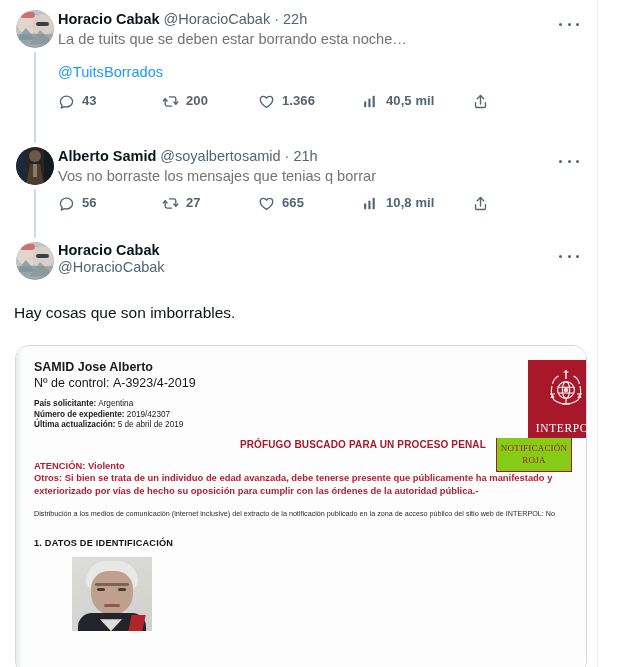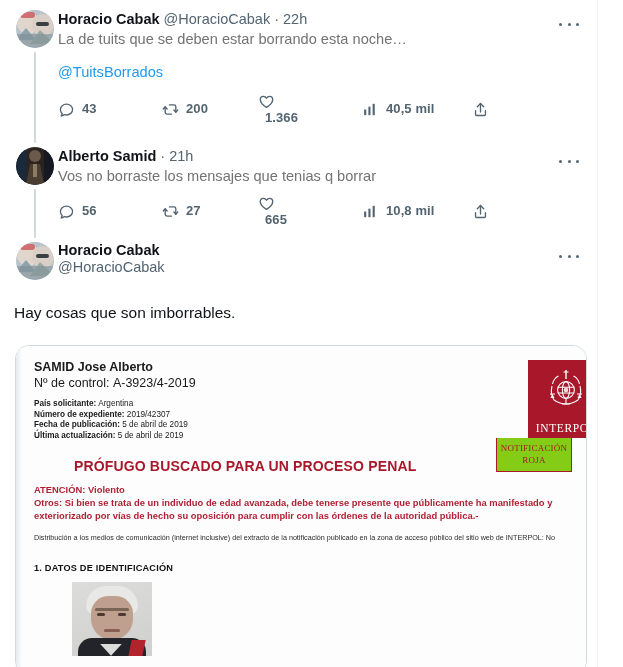--- a/index.html
+++ b/index.html
@@ -58,21 +58,21 @@
   
   .actions{
     display:flex;align-items:center;
     margin-top:11px;padding-bottom:10px;
     max-width:470px;
   }
   .act{display:flex;align-items:flex-start;color:#536471;font-size:13px;font-weight:bold;}
   .act .lbl{margin-left:7px;font-size:13px;color:#536471;letter-spacing:0.1px;}
   .a-reply{width:104px;}
   .a-rt{width:96px;}
-  .a-like{width:104px;flex-direction:column;}
+  .a-like{width:104px;}
   .a-views{width:110px;}
   .a-share{width:30px;}
   .ico{width:17px;height:17px;display:block;flex:0 0 17px;}
   .ico svg{display:block;width:17px;height:17px;}
 
   .more{
     position:absolute;right:18px;top:16px;
     width:20px;height:16px;
     display:flex;align-items:center;justify-content:space-between;
   }
@@ -136,22 +136,22 @@
     width:76px;box-sizing:border-box;
     padding:4px 0 5px 0;
     background:#84cc16;
   }
   .badge-white div{
     color:#a8182a;font-size:9px;line-height:12px;letter-spacing:0.2px;
     font-family:"Liberation Serif","DejaVu Serif",serif;
   }
 
   .doc-title{
-    text-align:left;font-size:14px;font-weight:bold;color:#a8182a;
-    letter-spacing:0.15px;margin:17px 90px 0 40px;
+    text-align:right;font-size:10px;font-weight:bold;color:#a8182a;
+    letter-spacing:0.15px;margin:8px 90px 0 40px;
   }
   .warn{
     margin-top:10px;padding-right:6px;
     font-size:9.4px;line-height:12.6px;color:#b11f33;font-weight:bold;
   }
   .warn .l2{margin-top:0;}
   .distrib{
     margin-top:11px;padding-right:16px;
     font-size:7.2px;line-height:9.6px;color:#2b2b2b;
   }
@@ -291,20 +291,21 @@
             <rect x="17" y="17" width="4" height="13" fill="#8d7b62"></rect>
           </g>
         </svg>
       </div>
       <div class="thread-line"></div>
     </div>
 
     <div class="body">
       <div class="namerow">
         <span class="dispname">Alberto Samid</span>
+        <span class="handle">@soyalbertosamid</span>
         <span class="dot">·</span>
         <span class="time">21h</span>
       </div>
       <div class="text">Vos no borraste los mensajes que tenias q borrar</div>
 
       <div class="actions" style="margin-top:9px;">
         <div class="act a-reply">
           <span class="ico">
             <svg viewBox="0 0 24 24" fill="none" stroke="#536471" stroke-width="1.9">
                 <path d="M20.6 12.1c0 4.2-3.9 7.6-8.6 7.6-1 0-1.9-.1-2.8-.4l-4.6 2 1.3-3.6c-1.5-1.4-2.5-3.3-2.5-5.6 0-4.2 3.9-7.6 8.6-7.6s8.6 3.4 8.6 7.6z" stroke-linejoin="round"></path>
@@ -411,24 +412,20 @@
       <div class="meta-wrap">
         <div class="metarow">
           <b>País solicitante:</b>
           <span>Argentina</span>
         </div>
         <div class="metarow">
           <b>Número de expediente:</b>
           <span>2019/42307</span>
         </div>
         <div class="metarow">
-          <b>Fecha de publicación:</b>
-          <span>5 de abril de 2019</span>
-        </div>
-        <div class="metarow">
           <b>Última actualización:</b>
           <span>5 de abril de 2019</span>
         </div>
       </div>
 
       <div class="badge">
         <div class="badge-red">
           <span class="emblem">
             <svg width="44" height="48" viewBox="0 0 44 48" aria-hidden="true">
               <g stroke="#ffffff" stroke-width="1.1" fill="none">

